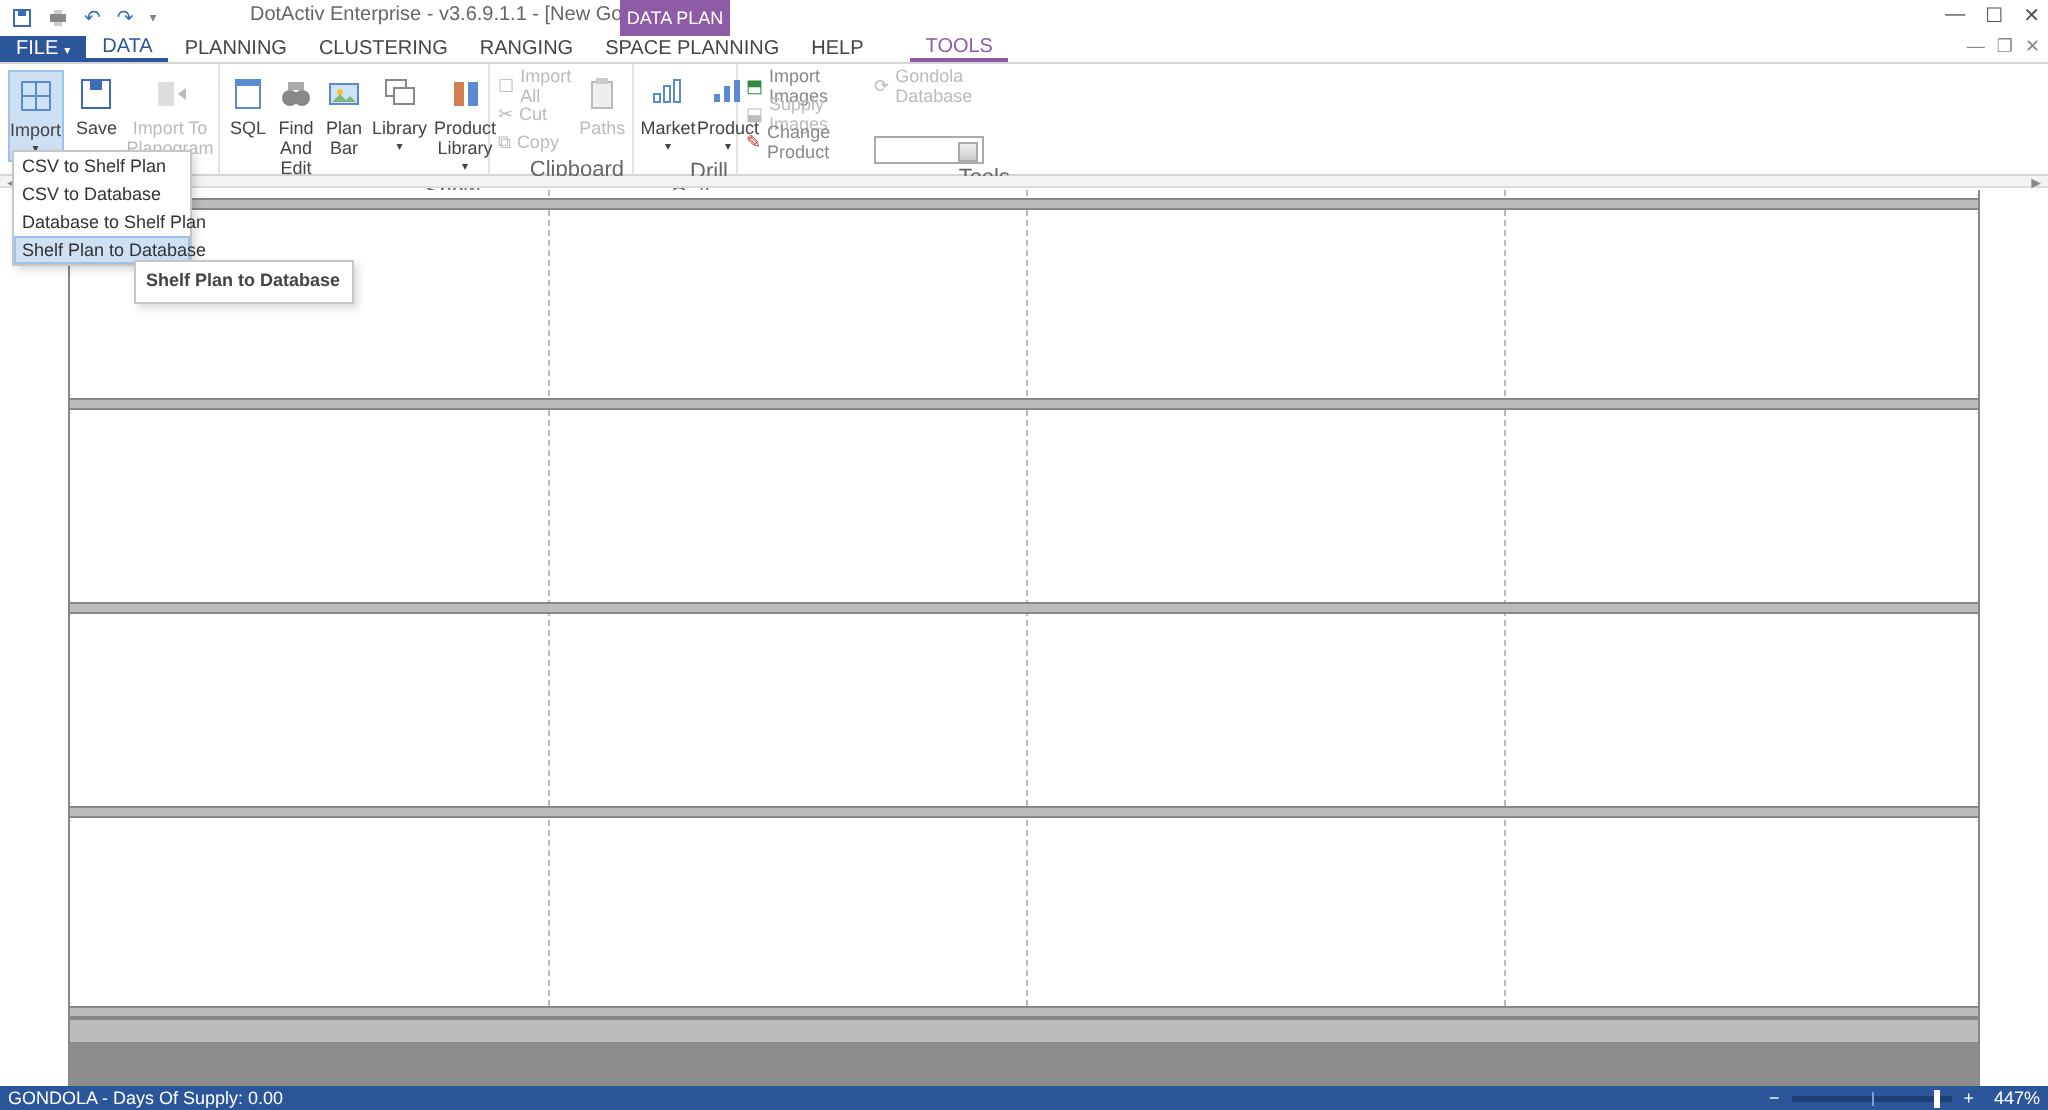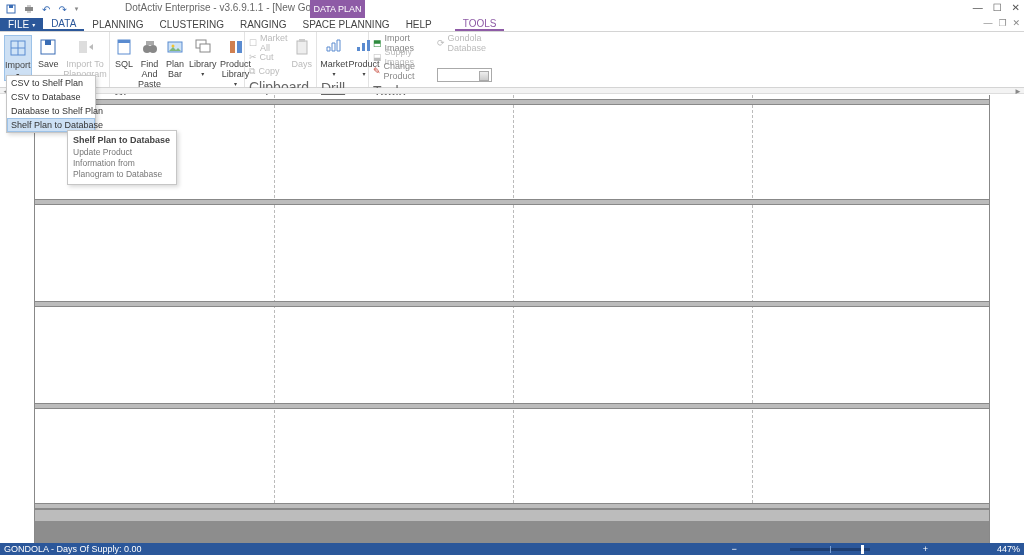--- a/index.html
+++ b/index.html
@@ -20,21 +20,21 @@
   .file-tab::after { content: "▾"; font-size:6px; margin-left:3px;}
   .tab { padding:0 8px; display:flex; align-items:center; color:#444; cursor:pointer;}
   .tab.active { color:#2b579a; border-bottom: 2px solid #2b579a; }
   .tab.context { color:#8e5ba6; border-bottom:2px solid #8e5ba6;}
   .sub-winbtns { position:absolute; right:4px; top:0; font-size:9px; color:#888; display:flex; gap:6px;}
 
   
   .ribbon { height: 56px; background:#fff; border-bottom:1px solid #d4d4d4; display:flex; }
   .group { border-right:1px solid #e3e3e3; display:flex; flex-direction:column; justify-content:space-between; padding: 3px 4px 0 4px;}
   .group-body { display:flex; align-items:flex-start; gap:4px; flex:1;}
-  .group-label { font-size:14px; color:#666; text-align:left; padding:1px 0 1px 0;text-decoration:underline;}
+  .group-label { font-size:11px; color:#666; text-align:right; padding:1px 0 1px 0;text-decoration:underline;}
   .bigbtn { display:flex; flex-direction:column; align-items:center; justify-content:flex-start; width:40px; text-align:center; font-size:9px; line-height:10px; color:#444; cursor:pointer; padding-top:2px;}
   .bigbtn .glyph { width:20px; height:20px; margin-bottom:2px; display:flex; align-items:center; justify-content:center; }
   .bigbtn.selected { background:#cde0f4; border:1px solid #9cc2e8;}
   .bigbtn.disabled { color:#bbb;justify-content:space-between; }
   .smallrow { display:flex; align-items:center; gap:3px; font-size:9px; color:#888; height:14px;}
   .smallrow.disabled { color:#bbb;}
   .stackbtnlist { display:flex; flex-direction:column; padding-top:1px;}
   .combo { height:14px; width:55px; border:1px solid #aaa; background:#fff; position:relative; }
   .combo::after { content:""; position:absolute; right:2px; top:2px; width:8px; height:8px; background:linear-gradient(#eee,#ccc); border:1px solid #aaa;}
 
@@ -55,21 +55,21 @@
 
   
   .canvas-wrap { position:absolute; left:0; top:95px; right:0; bottom:12px; overflow:hidden; background:#fff;}
   .planogram { position:absolute; left:34px; top:0; width:956px; height:100%; border-left:1px solid #888; border-right:1px solid #888;}
   .shelf { position:absolute; left:0; width:100%; height:6px; background:#bcbcbc; border-top:1px solid #888; border-bottom:1px solid #888;}
   .vline { position:absolute; top:0; bottom:0; border-left:1px dashed #bbb; }
   .base1 { position:absolute; left:0; width:100%; background:#bcbcbc; border-top:1px solid #888;}
   .base2 { position:absolute; left:0; width:100%; background:#8d8d8d;}
 
   
-  .status { position:absolute; left:0; right:0; bottom:0; height:12px; background:#2b579a; color:#fff; font-size:9px; display:flex; align-items:center; padding:0 4px;gap:47px;}
+  .status { position:absolute; left:0; right:0; bottom:0; height:12px; background:#2b579a; color:#fff; font-size:9px; display:flex; align-items:center; padding:0 4px;}
   .status .spacer { flex:1;}
   .zoom-slider { width:80px; height:3px; background:#1e3f73; position:relative; margin:0 6px;}
   .zoom-slider .thumb { position:absolute; right:6px; top:-3px; width:3px; height:9px; background:#fff;}
   .zoom-slider .mid { position:absolute; left:50%; top:-2px; width:1px; height:7px; background:#7aa0d4;}
 </style>
 </head>
 <body>
 
 <div class="titlebar">
   <div class="qat">
@@ -162,21 +162,21 @@
       </div>
       <div class="bigbtn" style="width:30px">
         <span class="glyph">
             <svg viewBox="0 0 20 20">
               <circle cx="7" cy="12" r="4" fill="#888"></circle>
               <circle cx="13" cy="12" r="4" fill="#888"></circle>
               <rect x="6" y="4" width="8" height="4" fill="#aaa"></rect>
             </svg>
           </span>
         <span style="white-space:pre-line">Find
-And Paste</span>
+And Edit</span>
       </div>
       <div class="bigbtn" style="width:28px">
         <span class="glyph">
             <svg viewBox="0 0 20 20">
               <rect x="3" y="5" width="14" height="10" fill="#cfe3f7" stroke="#5a8bd0"></rect>
               <circle cx="8" cy="9" r="1.5" fill="#f4c430"></circle>
               <path d="M4 14l4-4 3 3 2-2 3 3" fill="#7fb77e"></path>
             </svg>
           </span>
         <span style="white-space:pre-line">Plan
@@ -205,39 +205,39 @@
       </div>
     </div>
     <div class="group-label">Show</div>
   </div>
 
   <div class="group" style="width:72px">
     <div class="group-body">
       <div class="stackbtnlist">
         <div class="smallrow disabled">
             <span>☐</span>
-            <span>Market All</span>
+            <span>Import All</span>
           </div>
         <div class="smallrow disabled">
             <span>✂</span>
             <span>Cut</span>
           </div>
         <div class="smallrow disabled">
             <span>⧉</span>
             <span>Copy</span>
           </div>
       </div>
       <div class="bigbtn disabled" style="width:26px">
         <span class="glyph">
             <svg viewBox="0 0 20 20">
               <rect x="5" y="4" width="10" height="13" fill="#eee" stroke="#bbb"></rect>
               <rect x="7" y="2" width="6" height="3" fill="#ccc"></rect>
             </svg>
           </span>
-        <span>Days</span>
+        <span>Paths</span>
       </div>
     </div>
     <div class="group-label">Clipboard</div>
   </div>
 
   <div class="group" style="width:52px">
     <div class="group-body">
       <div class="bigbtn" style="width:26px">
         <span class="glyph">
             <svg viewBox="0 0 20 20">
@@ -296,21 +296,20 @@
 
 <div class="dropdown">
   <div class="dm">CSV to Shelf Plan</div>
   <div class="dm">CSV to Database</div>
   <div class="dm">Database to Shelf Plan</div>
   <div class="dm hover">Shelf Plan to Database</div>
 </div>
 
 <div class="tooltip">
   <div class="tt-title">Shelf Plan to Database</div>
-  <div class="tt-body">Update Product Information from Planogram to Database</div>
 </div>
 
 <div class="canvas-wrap">
   <div class="planogram">
     <div class="vline" style="left:239px"></div>
     <div class="vline" style="left:478px"></div>
     <div class="vline" style="left:717px"></div>
     <div class="shelf" style="top:4px"></div>
     <div class="shelf" style="top:104px"></div>
     <div class="shelf" style="top:206px"></div>
@@ -323,14 +322,14 @@
 
 <div class="status">
   <span>GONDOLA - Days Of Supply: 0.00</span>
   <span class="spacer"></span>
   <span>−</span>
   <div class="zoom-slider">
       <div class="mid"></div>
       <div class="thumb"></div>
     </div>
   <span>+</span>
-  <span style="margin-left:22px">447%</span>
+  <span style="margin-left:10px">447%</span>
 </div>
 
 </body></html>

